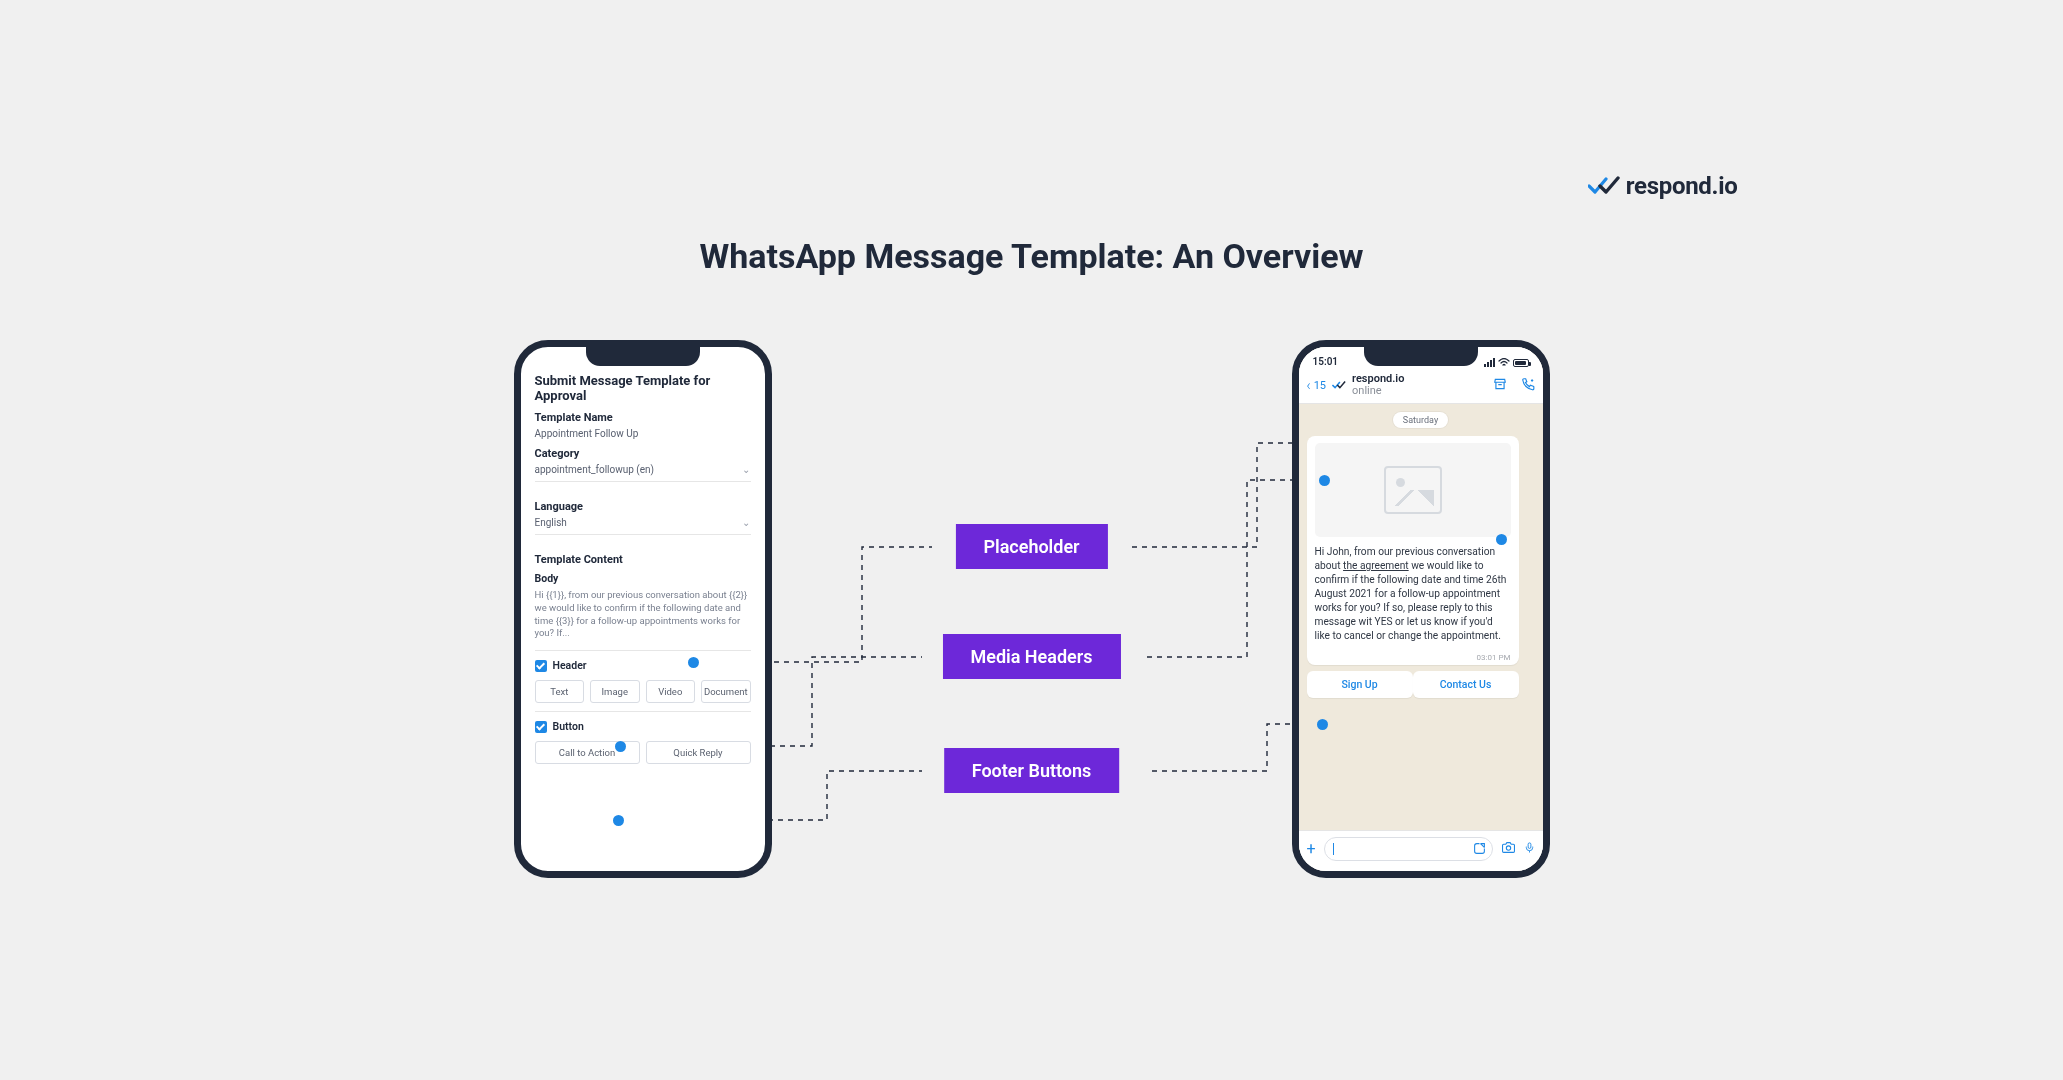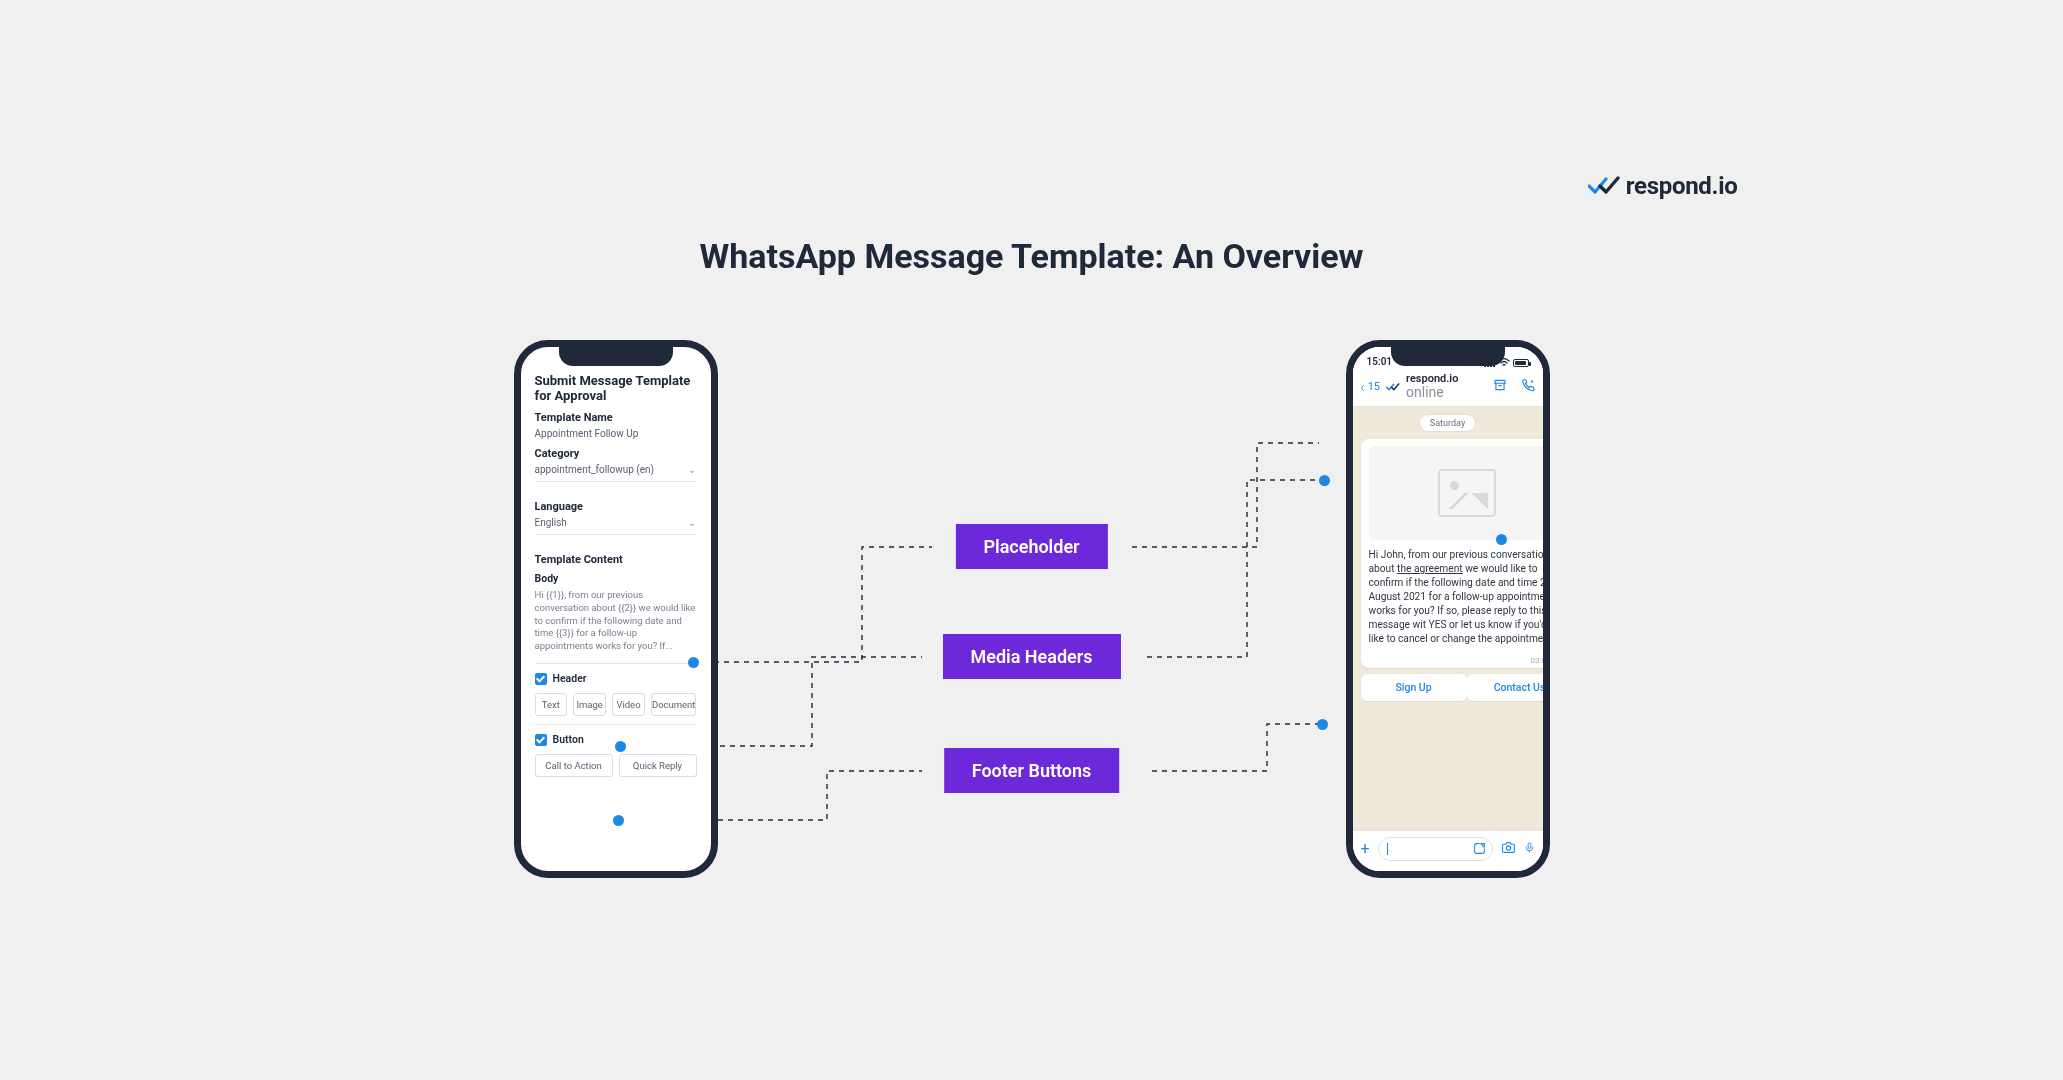--- a/index.html
+++ b/index.html
@@ -52,21 +52,21 @@
     font-size: 34px;
     font-weight: 700;
     color: #20293a;
     white-space: nowrap;
     text-align: right;
   }
 
   
   .phone {
     position: absolute;
-    width: 204px;
+    width: 258px;
     height: 538px;
     border: 7px solid #20293a;
     border-radius: 34px;
     background: #fff;
     overflow: hidden;
   }
   .phone.left-phone { left: 232px; top: 196px; }
   .phone.right-phone { right: 232px; top: 196px; }
   .notch {
     position: absolute;
@@ -152,21 +152,21 @@
     padding:4px 8px 6px 8px;
     display:flex;
     align-items:center;
     gap:6px;
     font-size:10px;
   }
   .back-chevron { color:#1e88e5; font-size:14px; font-weight:300; }
   .back-count { color:#1e88e5; font-size:11px; margin-left:-3px;}
   .avatar-mini { width:14px; display:flex; align-items:center; justify-content:center; }
   .header-name { font-size:11px; font-weight:600; color:#20293a; line-height:1; }
-  .header-status { font-size:14px; color:#8a8f98; }
+  .header-status { font-size:11px; color:#8a8f98; }
   .header-spacer { flex:1; }
   .header-icon { color:#1e88e5; font-size:12px; margin-left:8px; }
 
   .chat-body {
     flex:1;
     padding: 6px 8px;
     overflow:hidden;
     position:relative;
   }
   .day-chip {

